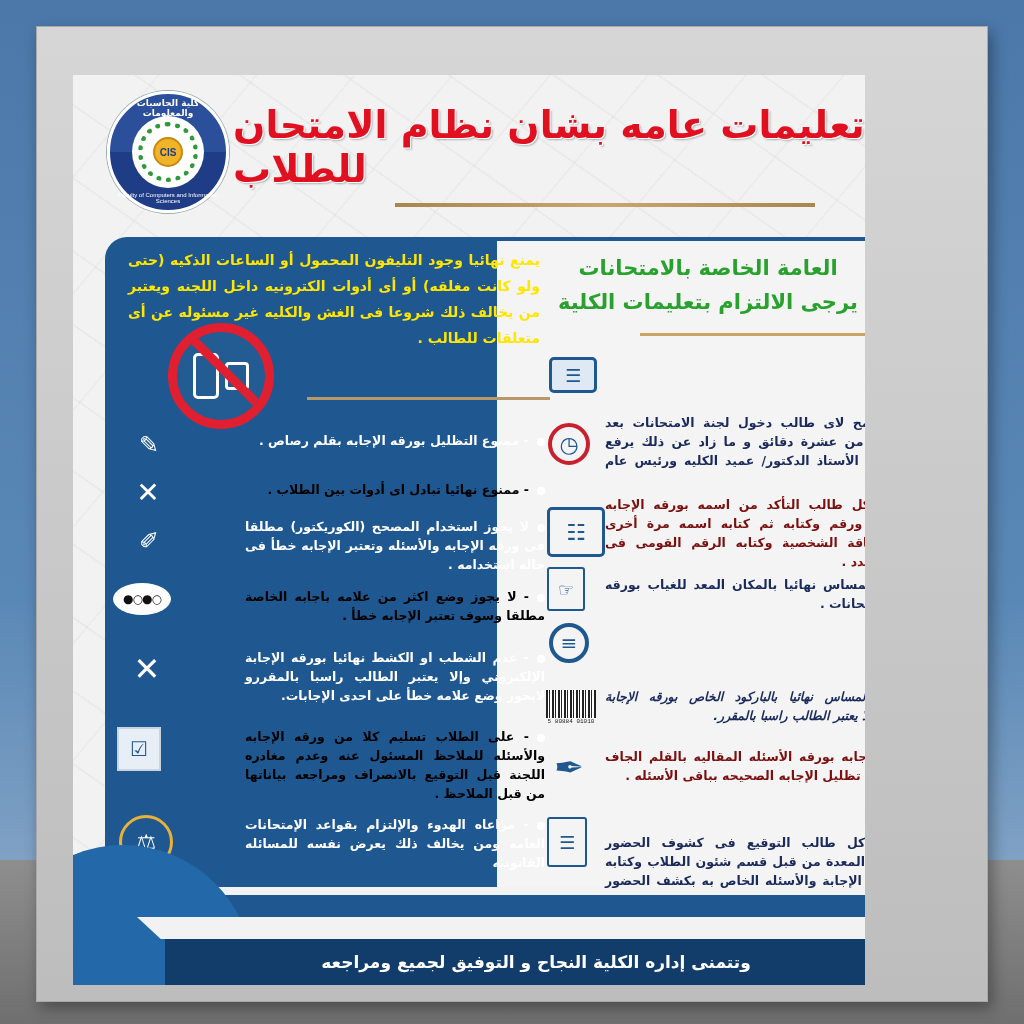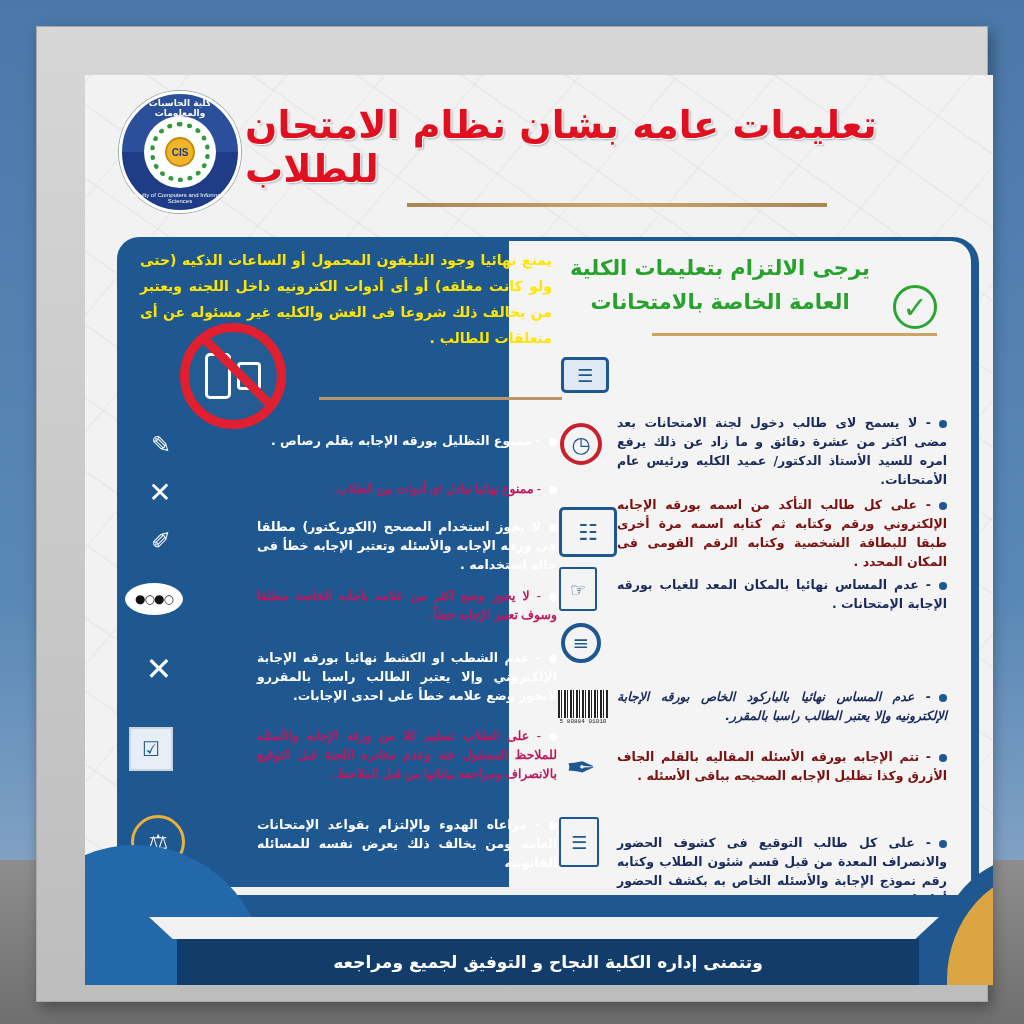--- a/index.html
+++ b/index.html
@@ -11,21 +11,21 @@
   }
   .wall-bottom { position:absolute; left:0; top:860px; width:1024px; height:164px; background: linear-gradient(180deg,#8e8e8e,#6f6f6f); }
   .wall-top { position:absolute; left:0; top:0; width:1024px; height:860px; background: linear-gradient(180deg,#4b78a9 0%,#5a88b6 70%,#7fa1c4 100%); }
   .frame {
     position:absolute; left:36px; top:26px; width:952px; height:976px;
     background: linear-gradient(180deg,#d6d6d6,#bdbdbd);
     border:1px solid #a9a9a9;
     box-shadow: 4px 6px 14px rgba(0,0,0,0.35);
   }
   .frame-inner {
-    position:absolute; left:48px; top:48px; width:908px; height:910px;
+    position:absolute; left:36px; top:48px; width:792px; height:910px;
     background:#efefef;
     box-shadow: inset 3px 3px 6px rgba(0,0,0,0.35);
     overflow:hidden;
   }
   .bg-pattern {
     position:absolute; inset:0;
     background:
       repeating-linear-gradient(35deg, rgba(200,200,200,0.18) 0 2px, transparent 2px 60px),
       repeating-linear-gradient(-50deg, rgba(200,200,200,0.14) 0 2px, transparent 2px 75px),
       #f2f2f2;
@@ -93,21 +93,21 @@
   .no-phone::after {
     content:""; position:absolute; left:-10px; top:42px; width:130px; height:9px; background:#e02030; transform:rotate(45deg);
   }
   .phone-shape { width:26px; height:46px; border:3px solid #fff; border-radius:5px; }
   .watch-shape { width:24px; height:28px; border:3px solid #fff; border-radius:4px; }
 
   .item { position:absolute; direction:rtl; font-weight:bold; font-size:12.5px; line-height:19px; text-align:justify; }
   .item .bullet { display:inline-block; width:8px; height:8px; border-radius:50%; margin-left:8px; vertical-align:middle; }
   .left-item { color:#ffffff; width:300px; left:172px; }
   .left-item .bullet { background:#ffffff; }
-  .left-item.yellow { color:#be185d;font-family:Liberation Serif, serif; }
+  .left-item.yellow { color:#000000; }
   .right-item { color:#7a1010; width:330px; left:532px; }
   .right-item .bullet { background:#1f5891; }
   .right-item.navy { color:#1a2a5a; }
 
   .icon { position:absolute; display:flex; align-items:center; justify-content:center; }
   .icon-white { color:#ffffff; }
   .icon-navy { color:#1f5891; }
 
   .footer-band {
     position:absolute; left:0; top:820px; width:920px; height:90px;
@@ -144,22 +144,22 @@
 
     <div class="main-title">تعليمات عامه بشان نظام الامتحان للطلاب</div>
     <div class="title-rule"></div>
 
     <div class="panel-left"></div>
     <div class="panel-right"></div>
     <div class="panel-right-inner"></div>
     <div class="bottom-white-bar"></div>
 
     <div class="right-title">
+      <div>العامة الخاصة بالامتحانات</div>
       <div>يرجى الالتزام بتعليمات الكلية</div>
-      <div>العامة الخاصة بالامتحانات</div>
     </div>
     <div class="check-icon">✓</div>
     <div class="right-rule"></div>
 
     <div class="left-warning">يمنع نهائيا وجود التليفون المحمول أو الساعات الذكيه (حتى ولو كانت مغلقه) أو أى أدوات الكترونيه داخل اللجنه ويعتبر من يخالف ذلك شروعا فى الغش والكليه غير مسئوله عن أى متعلقات للطالب .</div>
     <div class="no-phone">
       <div class="phone-shape"></div>
       <div class="watch-shape"></div>
     </div>
     <div class="left-rule"></div>

